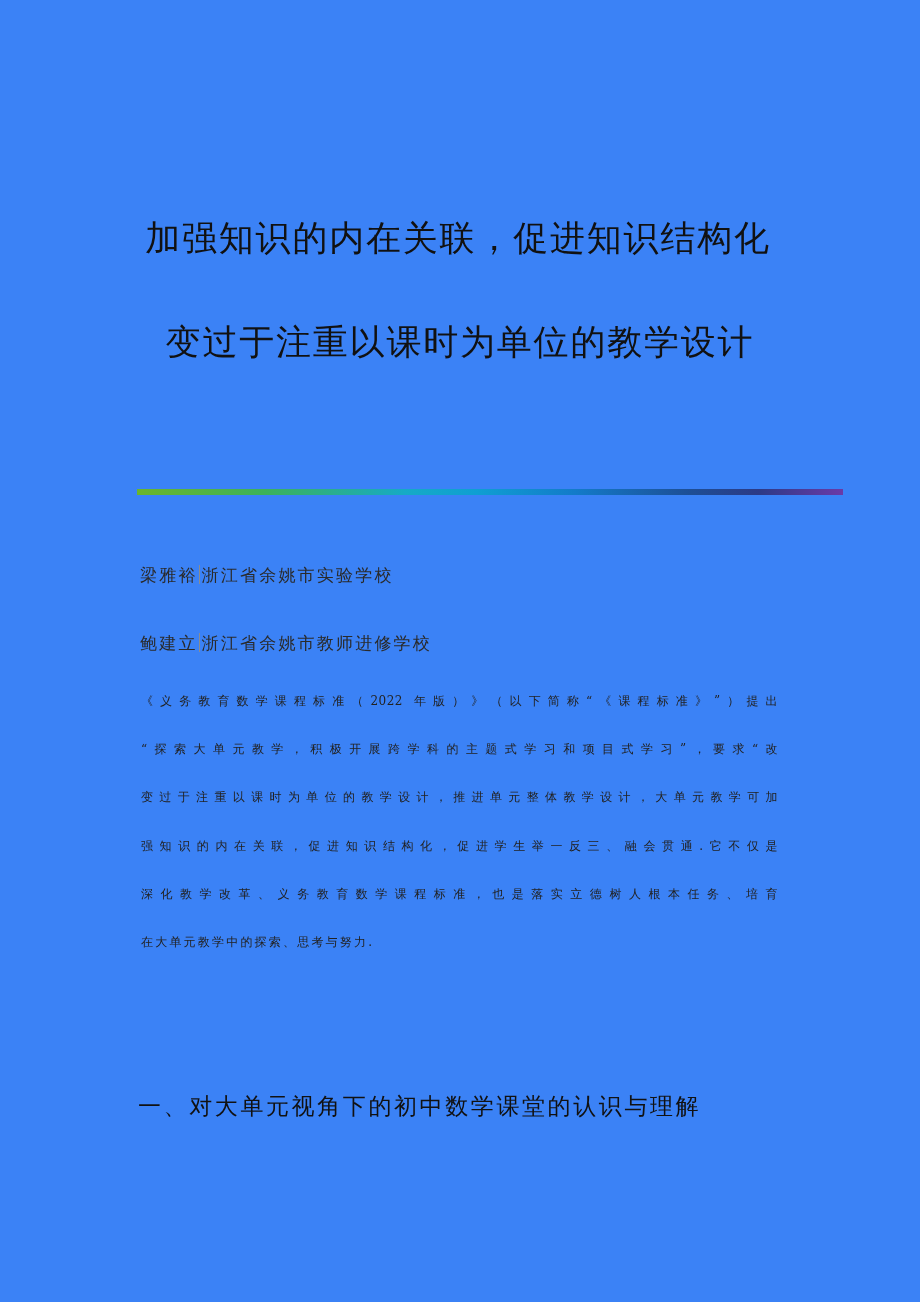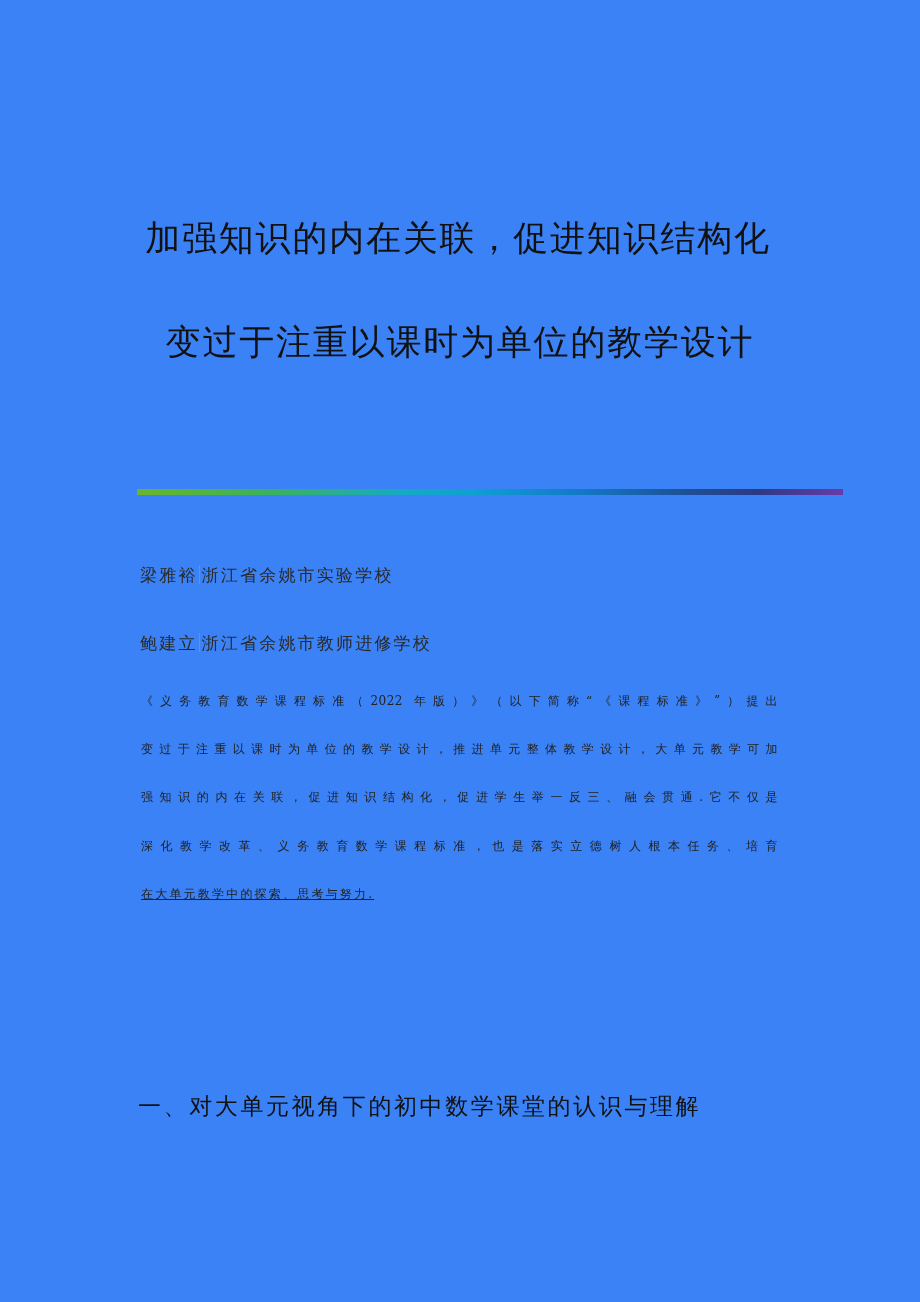--- a/index.html
+++ b/index.html
@@ -84,21 +84,20 @@
       height: 48.2px;
       line-height: 26px;
       white-space: nowrap;
       text-align: justify;
       text-align-last: justify;
       letter-spacing: 0.5px;
     }
     .body-line.last {
       text-align-last: left;
       letter-spacing: 2.2px;
-      text-decoration: underline;
     }
     .section-heading {
       position: absolute;
       left: 138px;
       top: 1088px;
       font-family: "DejaVu Sans", sans-serif;
       font-size: 23px;
       line-height: 36px;
       letter-spacing: 2.6px;
       color: #111111;
@@ -113,20 +112,21 @@
   <div class="title-line title-1">加强知识的内在关联，促进知识结构化</div>
   <div class="title-line title-2">变过于注重以课时为单位的教学设计</div>
 
   <div class="rule"></div>
 
   <div class="author author-1"><span>梁雅裕</span><span class="sep"></span><span>浙江省余姚市实验学校</span></div>
   <div class="author author-2"><span>鲍建立</span><span class="sep"></span><span>浙江省余姚市教师进修学校</span></div>
 
   <div class="body-text">
     <div class="body-line">《义务教育数学课程标准（2022 年版）》（以下简称“《课程标准》”）提出</div>
+    <div class="body-line">“探索大单元教学，积极开展跨学科的主题式学习和项目式学习”，要求“改</div>
     <div class="body-line">变过于注重以课时为单位的教学设计，推进单元整体教学设计，大单元教学可加</div>
     <div class="body-line">强知识的内在关联，促进知识结构化，促进学生举一反三、融会贯通.它不仅是</div>
     <div class="body-line">深化教学改革、义务教育数学课程标准，也是落实立德树人根本任务、培育</div>
     <div class="body-line last">在大单元教学中的探索、思考与努力.</div>
   </div>
 
   <div class="section-heading">一、对大单元视角下的初中数学课堂的认识与理解</div>
 
 </div>
 

